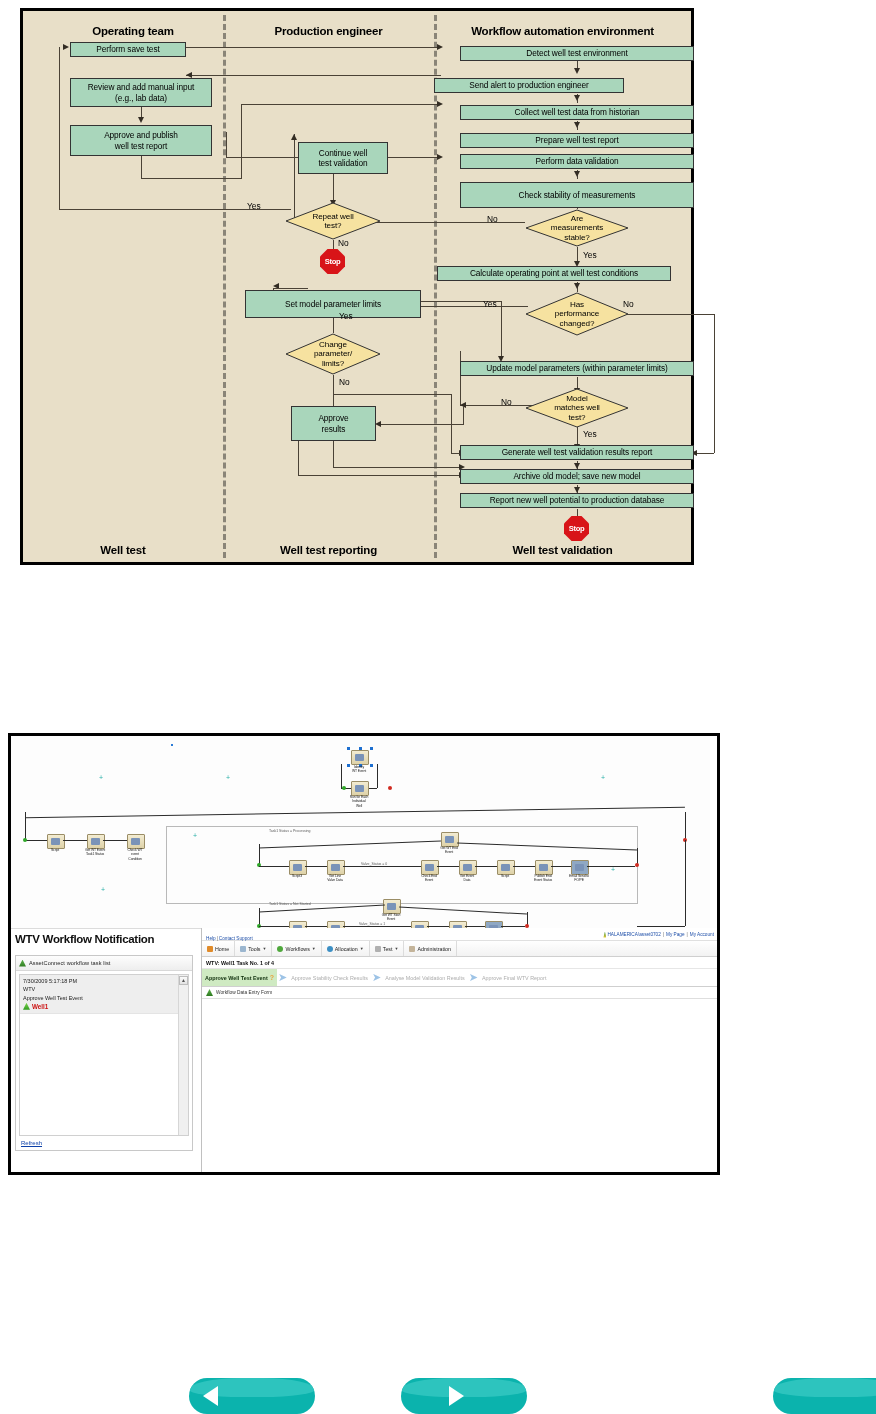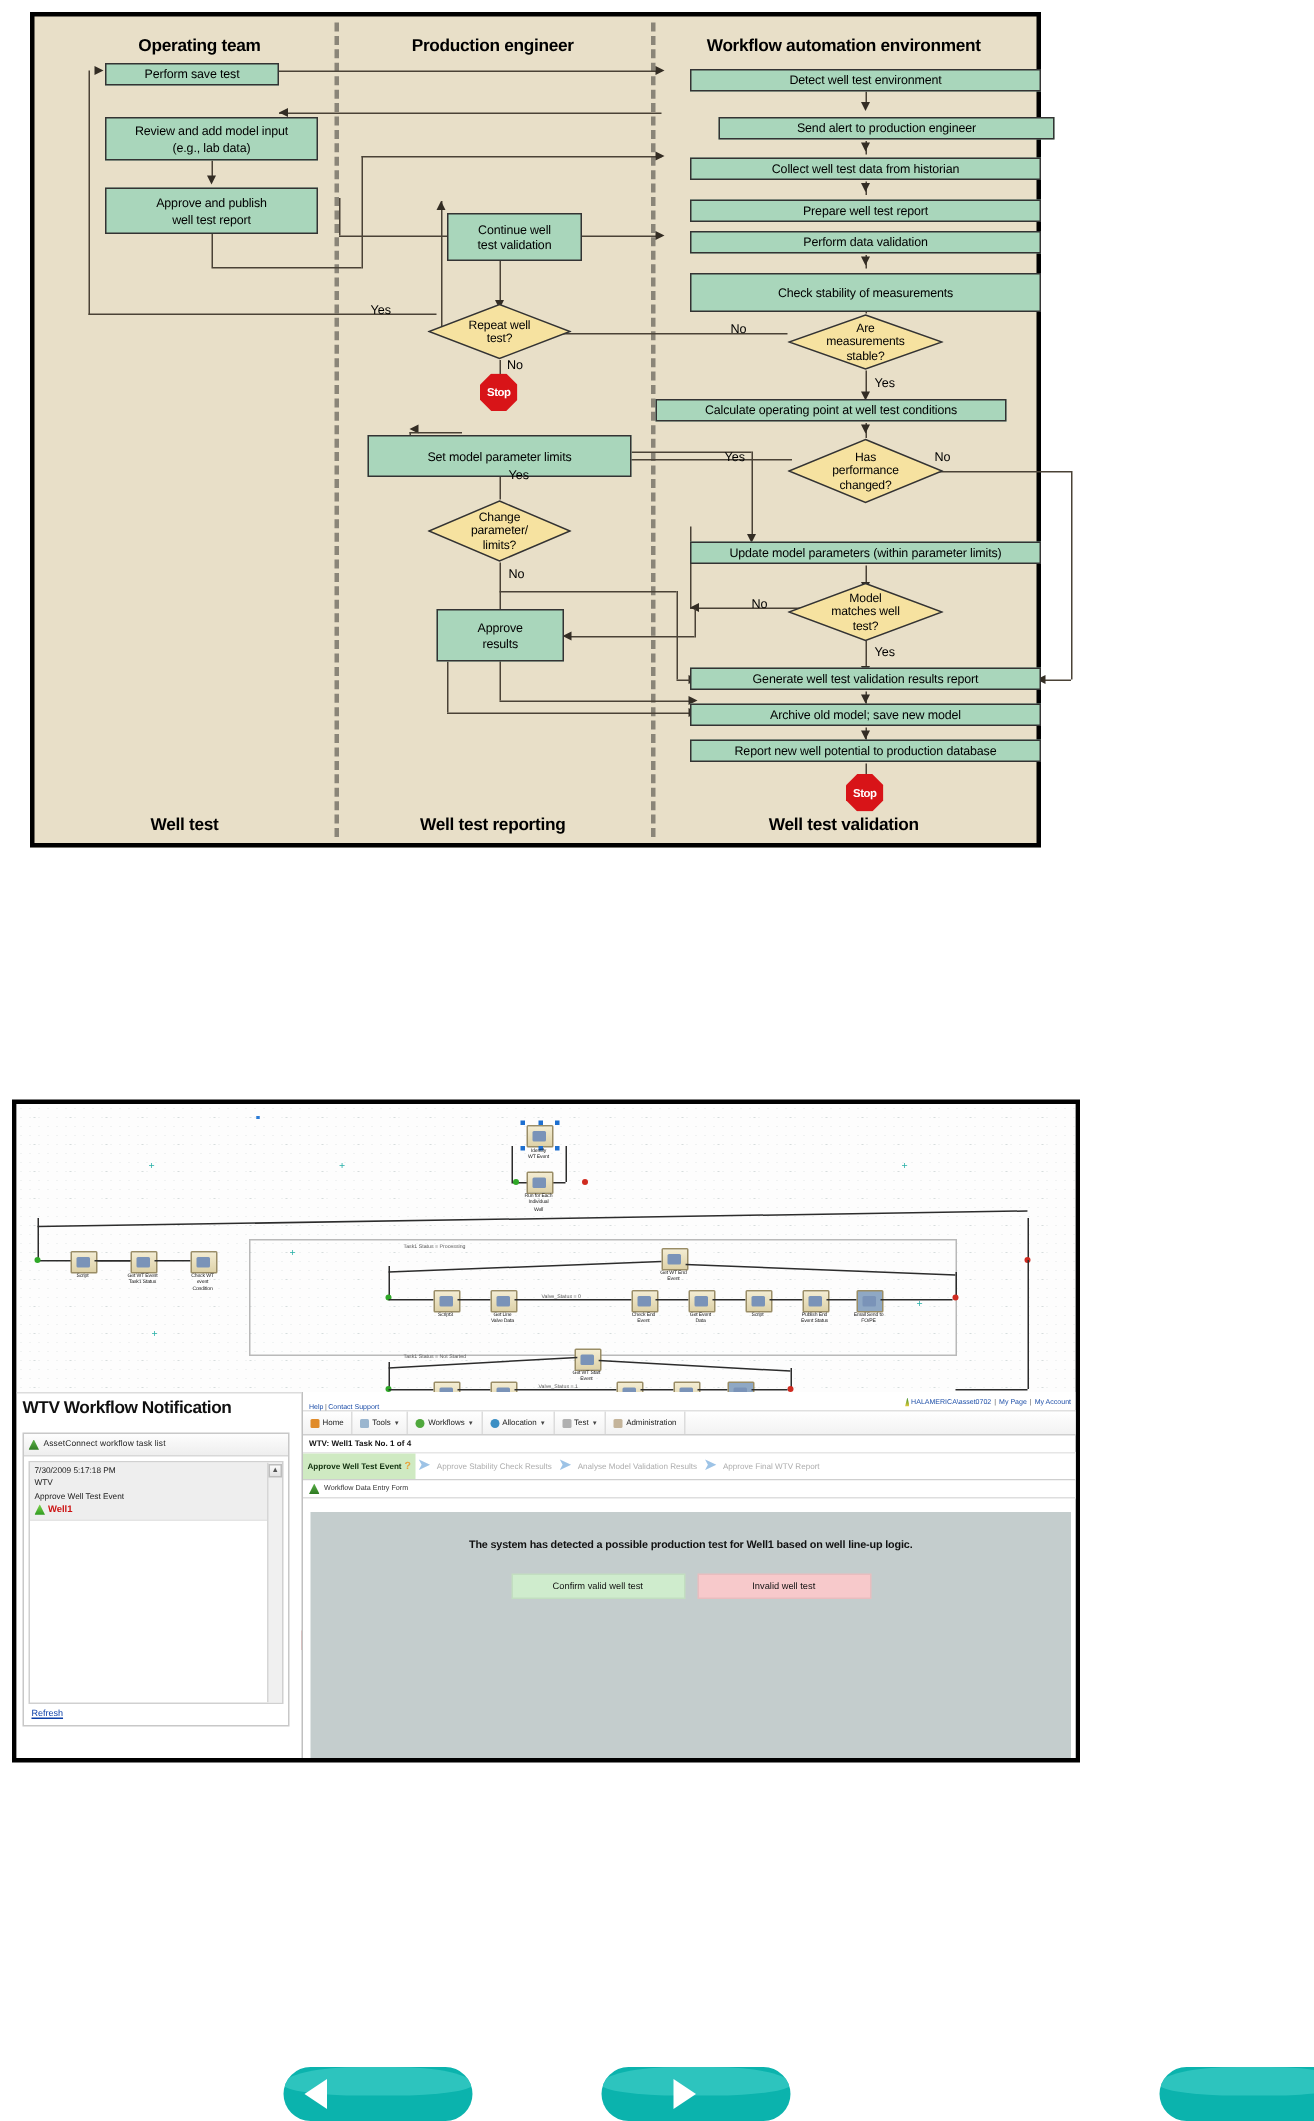--- a/index.html
+++ b/index.html
@@ -277,33 +277,33 @@
     <div class="ln lnv" style="left:554px;top:450px;height:11px"></div>
     <div class="ah ah-d" style="left:550.5px;top:452px"></div>
     <div class="ln lnv" style="left:554px;top:474px;height:11px"></div>
     <div class="ah ah-d" style="left:550.5px;top:476px"></div>
     <div class="ln lnv" style="left:554px;top:498px;height:9px"></div>
 
     <div class="ln lnv" style="left:118px;top:96px;height:12px"></div>
     <div class="ah ah-d" style="left:114.5px;top:106px"></div>
 
     <div class="pbox" style="left:47px;top:31px;width:116px;height:15px">Perform save test</div>
-    <div class="pbox" style="left:47px;top:67px;width:142px;height:29px;white-space:pre-line">Review and add model input
+    <div class="pbox" style="left:47px;top:67px;width:142px;height:29px;white-space:pre-line">Review and add manual input
 (e.g., lab data)</div>
     <div class="pbox" style="left:47px;top:114px;width:142px;height:31px;white-space:pre-line">Approve and publish
 well test report</div>
 
     <div class="pbox" style="left:275px;top:131px;width:90px;height:32px;white-space:pre-line">Continue well
 test validation</div>
     <div class="pbox" style="left:222px;top:279px;width:176px;height:28px">Set model parameter limits</div>
     <div class="pbox" style="left:268px;top:395px;width:85px;height:35px;white-space:pre-line">Approve
 results</div>
 
     <div class="pbox" style="left:437px;top:35px;width:234px;height:15px">Detect well test environment</div>
-    <div class="pbox" style="left:456px;top:67px;width:224px;height:15px">Send alert to production engineer</div>
+    <div class="pbox" style="left:411px;top:67px;width:190px;height:15px">Send alert to production engineer</div>
     <div class="pbox" style="left:437px;top:94px;width:234px;height:15px">Collect well test data from historian</div>
     <div class="pbox" style="left:437px;top:122px;width:234px;height:15px">Prepare well test report</div>
     <div class="pbox" style="left:437px;top:143px;width:234px;height:15px">Perform data validation</div>
     <div class="pbox" style="left:437px;top:171px;width:234px;height:26px">Check stability of measurements</div>
     <div class="pbox" style="left:414px;top:255px;width:234px;height:15px">Calculate operating point at well test conditions</div>
     <div class="pbox" style="left:437px;top:350px;width:234px;height:15px">Update model parameters (within parameter limits)</div>
     <div class="pbox" style="left:437px;top:434px;width:234px;height:15px">Generate well test validation results report</div>
     <div class="pbox" style="left:437px;top:458px;width:234px;height:15px">Archive old model; save new model</div>
     <div class="pbox" style="left:437px;top:482px;width:234px;height:15px">Report new well potential to production database</div>
 
@@ -643,27 +643,20 @@
       <div class="step dim">
         <span>Approve Final WTV Report</span>
       </div>
     </div>
 
     <div class="formhead">
       <span class="tiny-tree"></span>
       <span class="t">Workflow Data Entry Form</span>
     </div>
 
-    <div class="body">
-      <div class="msg">The system has detected a possible production test for Well1 based on well line-up logic.</div>
-      <div class="btns">
-        <div class="btn ok">Confirm valid well test</div>
-        <div class="btn no">Invalid well test</div>
-      </div>
-    </div>
   </div>
 </div>
 
 <div class="navbtn" style="left:189px;top:1378px">
   <div class="tri tri-l"></div>
 </div>
 <div class="navbtn" style="left:401px;top:1378px">
   <div class="tri tri-r"></div>
 </div>
 <div class="navbtn" style="left:773px;top:1378px">

